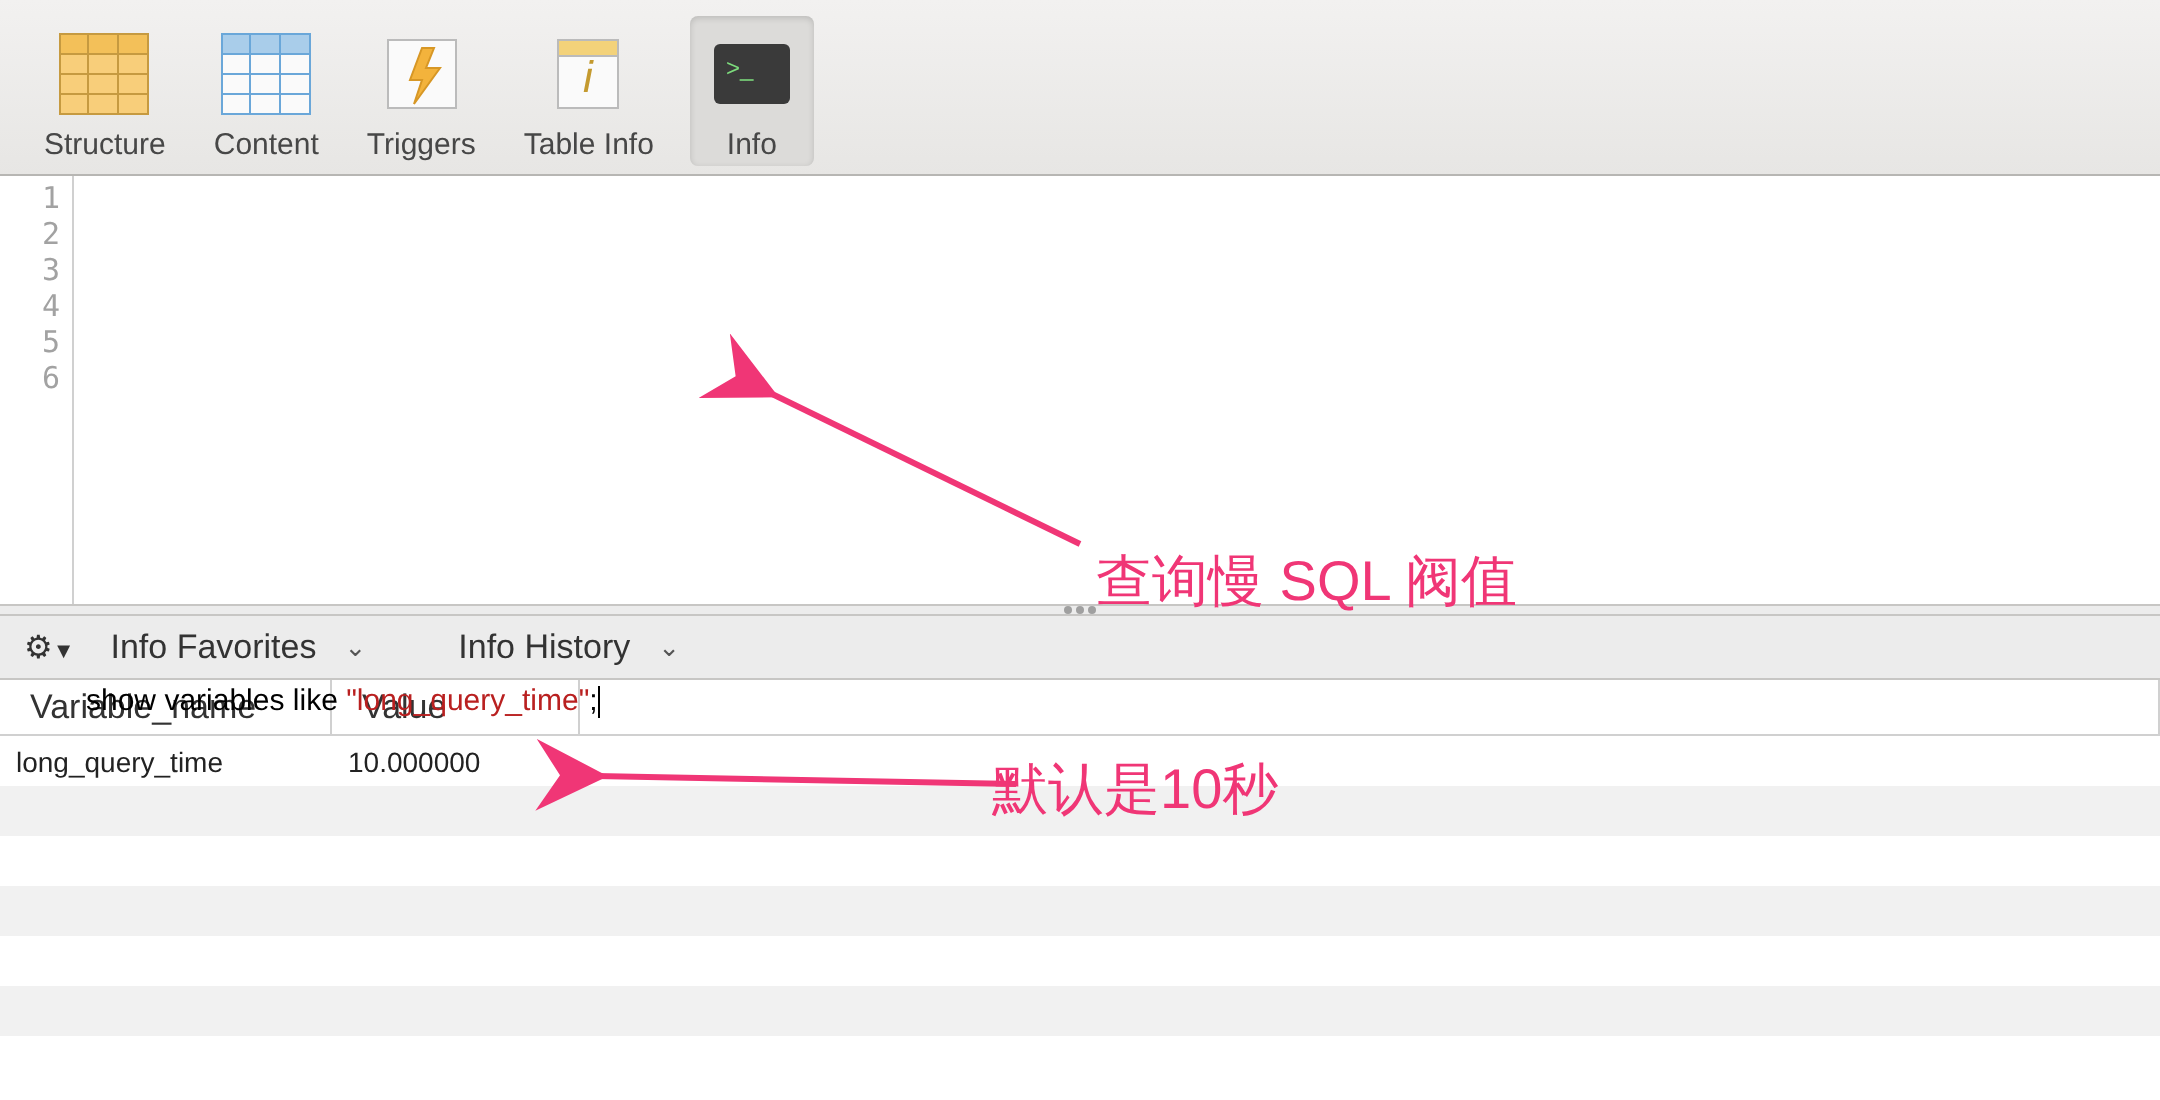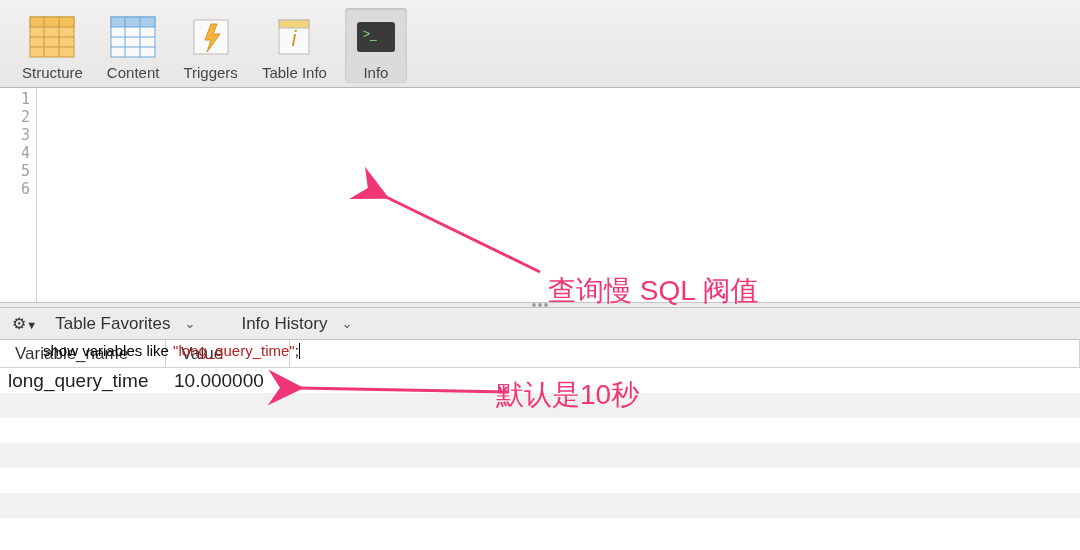--- a/index.html
+++ b/index.html
@@ -123,21 +123,21 @@
   .col3 { flex:1; }
 
   .result-body {
     position:relative;
     height: calc(550px - 88px - 214px - 6px - 32px - 28px);
     overflow:hidden;
   }
   .result-row {
     height: 25px;
     display:flex;
-    font-size:19px;
+    font-size:14px;
     color:#222;
     align-items:center;
   }
   .result-row.alt { background:#f1f1f1; }
   .result-row .cell { padding:0 8px; }
   .result-row .cell.c1 { width:166px; }
   .result-row .cell.c2 { width:124px; }
   .result-row .cell.c3 { flex:1; }
 
   
@@ -240,21 +240,21 @@
 
 <div class="resize-bar">
   <span class="dot"></span>
     <span class="dot"></span>
     <span class="dot"></span>
 </div>
 
 <div class="result-toolbar">
   <span class="gear">⚙<span style="font-size:11px;">▼</span></span>
   <div class="section">
-    <span>Table Favorites</span>
+    <span>Info Favorites</span>
     <span class="caret">⌄</span>
   </div>
   <div class="section">
     <span>Info History</span>
     <span class="caret">⌄</span>
   </div>
 </div>
 
 <div class="result-header">
   <div class="col col1">Variable_name</div>

